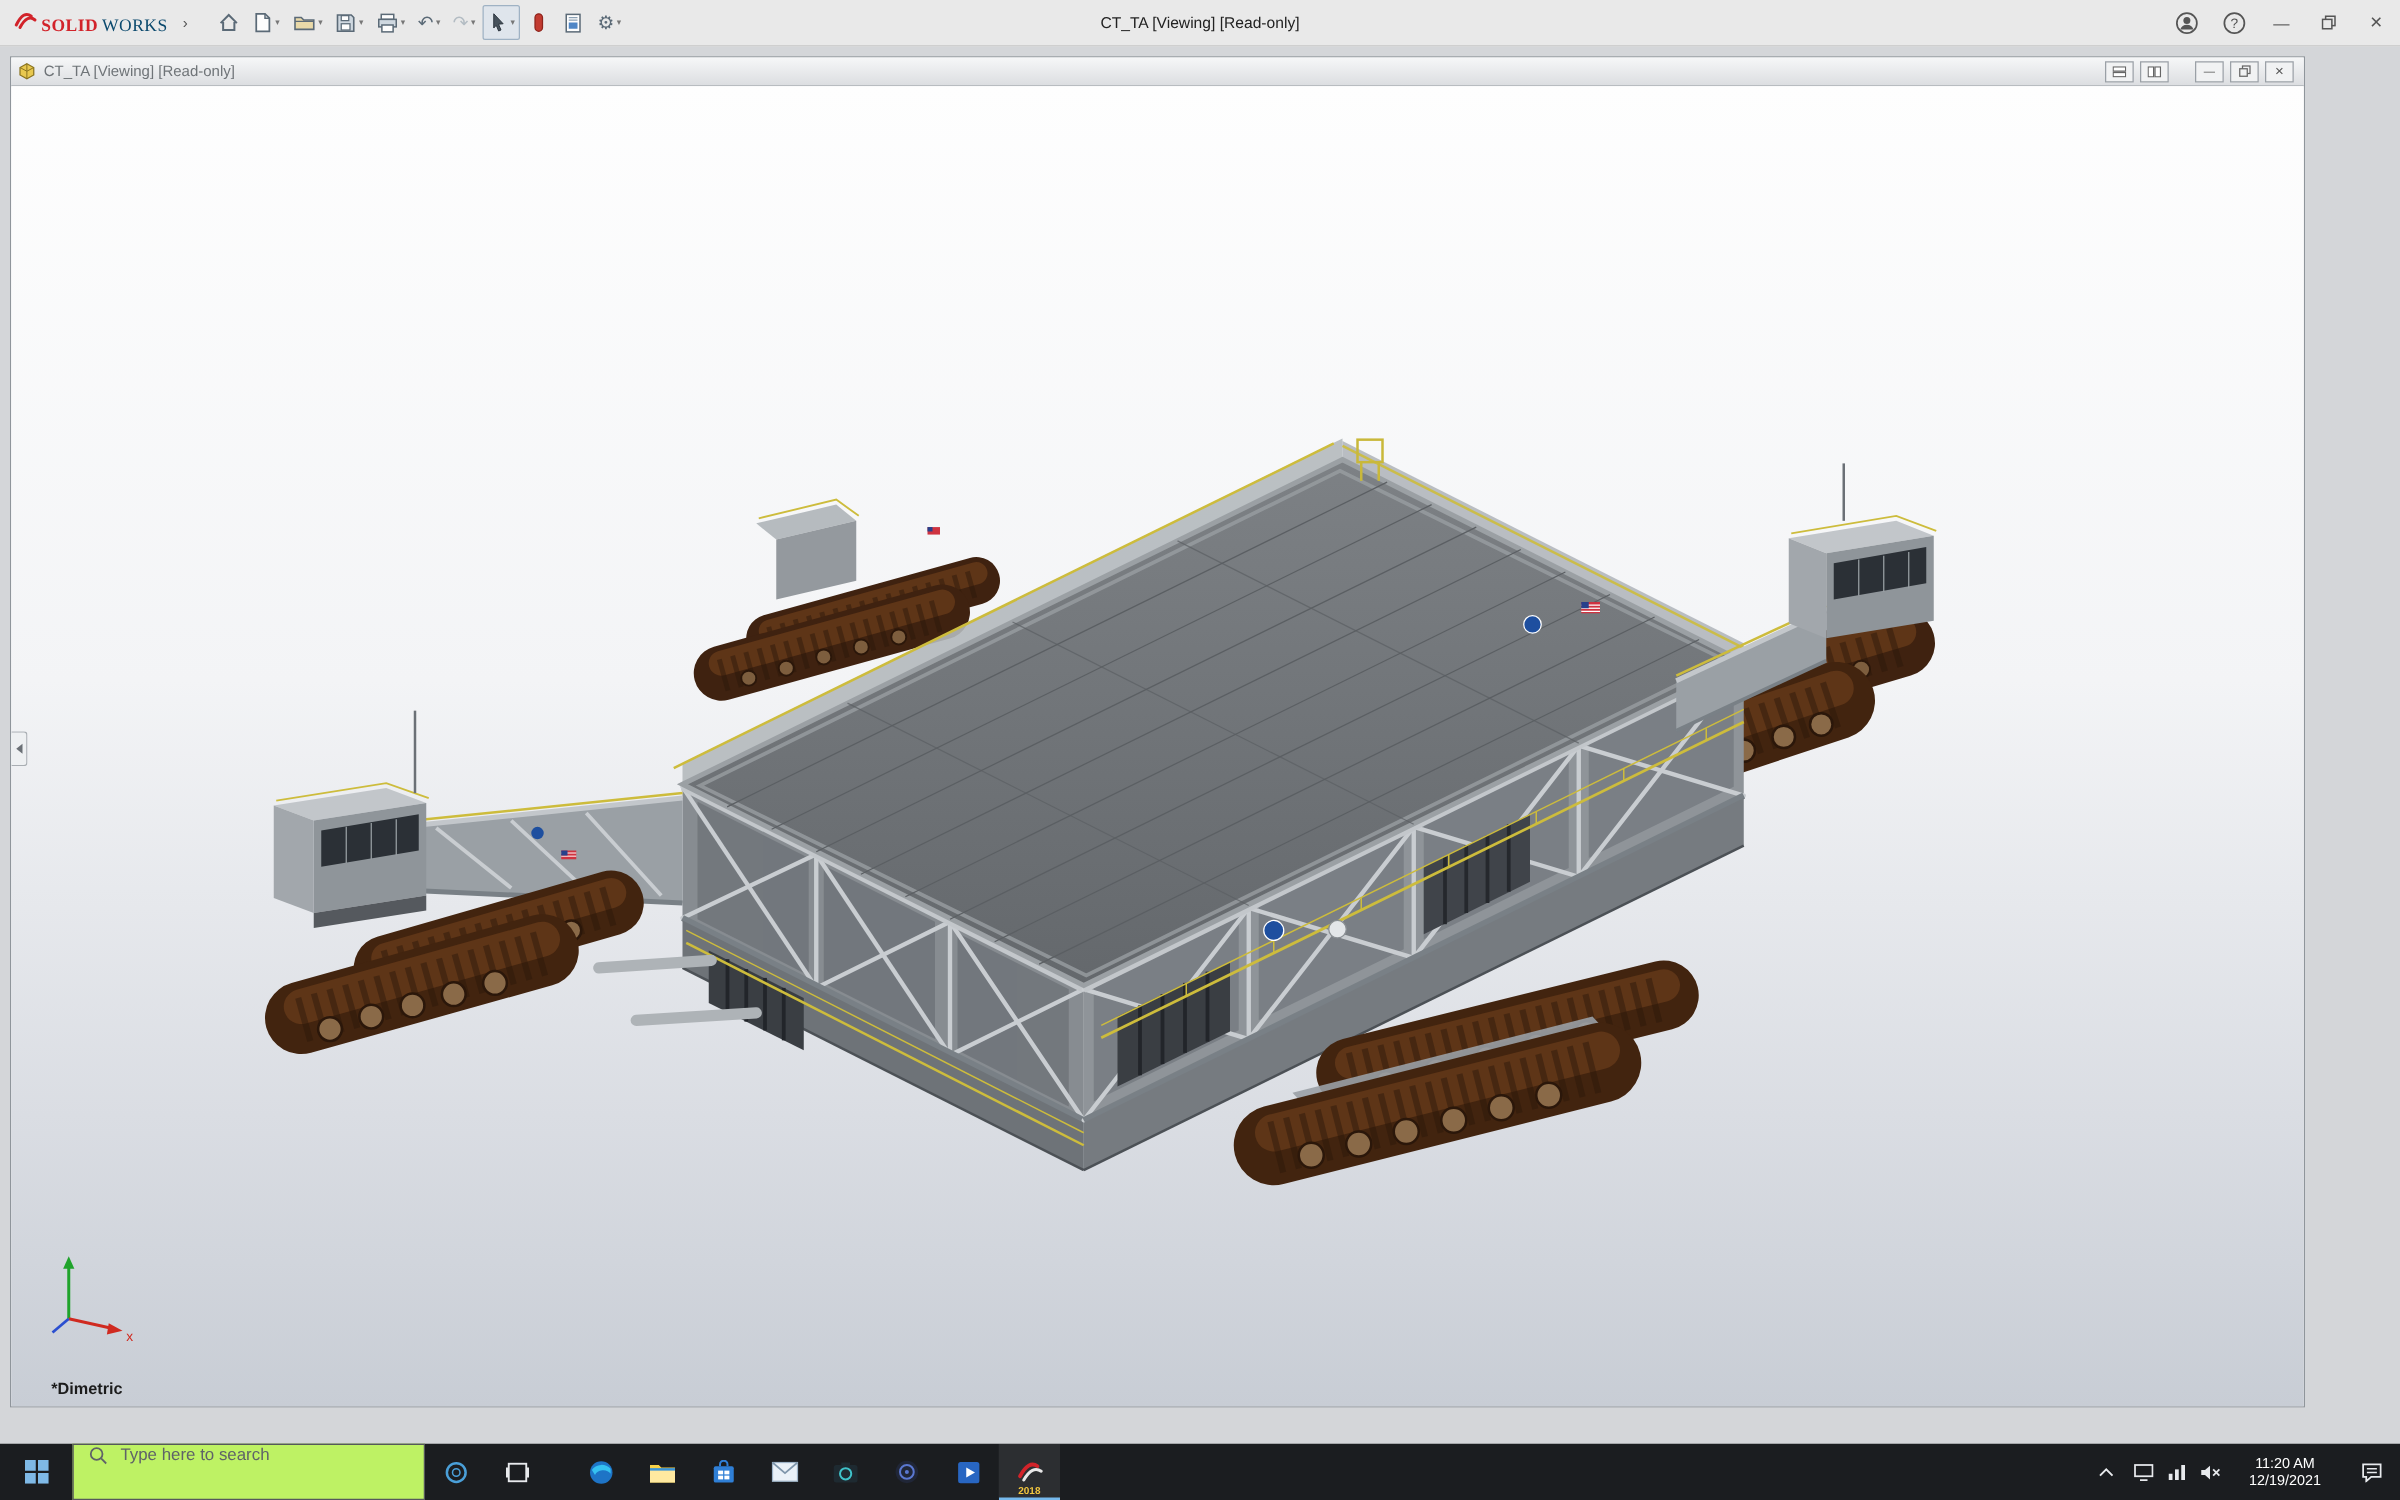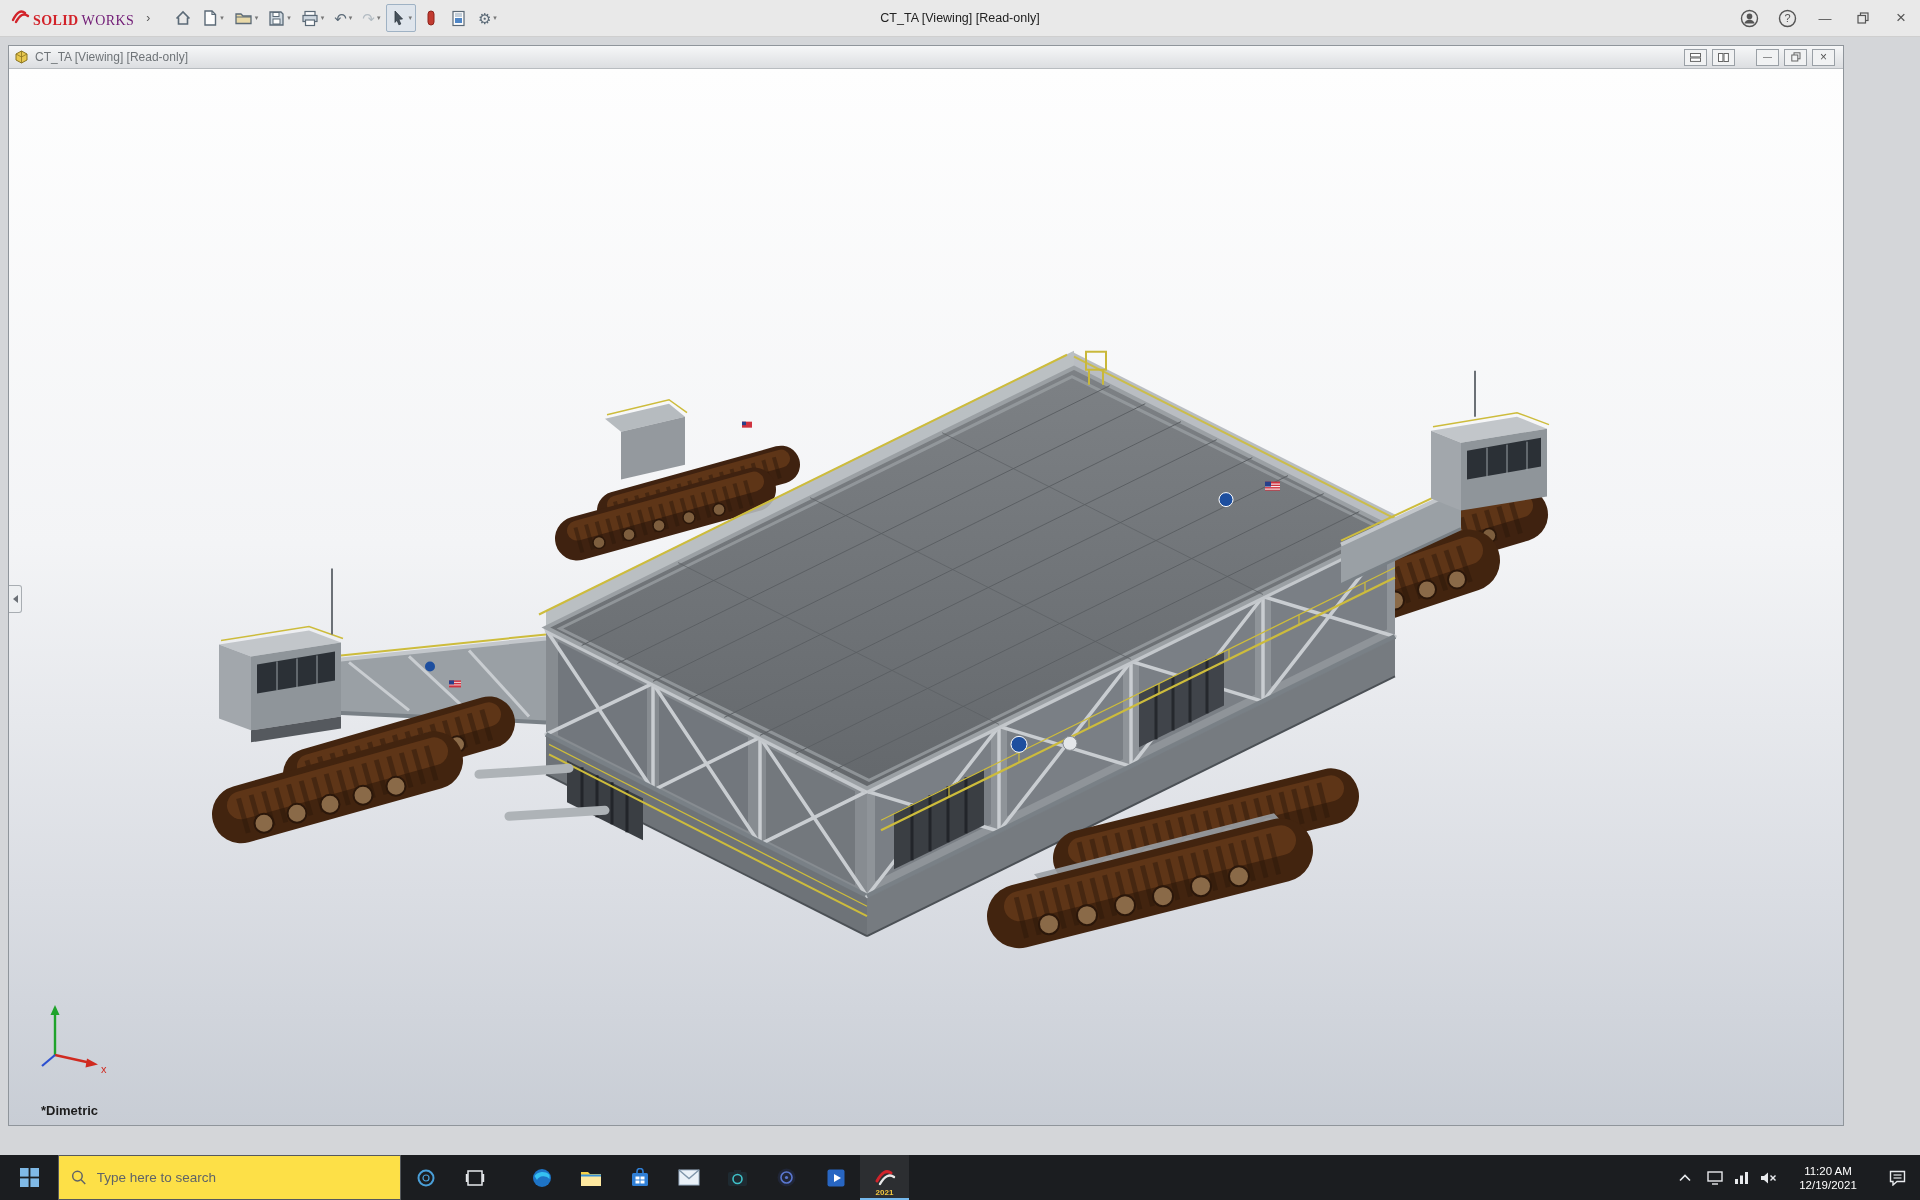--- a/index.html
+++ b/index.html
@@ -4,21 +4,21 @@
 <style>
   * { box-sizing: border-box; margin: 0; padding: 0; }
   html,body { width:1920px; height:1200px; overflow:hidden;
     font-family:"Liberation Sans", sans-serif; background:#d4d6d9; position:relative; }
 
   
   .titlebar { position:absolute; top:0; left:0; right:0; height:37px; background:#e9e9e9;
     border-bottom:1px solid #cfcfcf; display:flex; align-items:center; z-index:30; }
   .brand { display:flex; align-items:baseline; gap:3px; padding:0 4px 0 10px;font-family:Liberation Serif, serif; }
   .brand-solid { color:#d2232a; font-weight:bold; font-size:14px; letter-spacing:.4px; }
-  .brand-works { color:#701a75; font-weight:normal; font-size:14px; letter-spacing:.4px; }
+  .brand-works { color:#0c4a6e; font-weight:normal; font-size:14px; letter-spacing:.4px; }
   .brand-chevron { color:#555; font-size:12px; margin:0 6px 0 8px; }
   .tools { display:flex; align-items:center; gap:2px; margin-left:14px; }
   .tool { height:28px; min-width:26px; display:flex; align-items:center; justify-content:center;
     padding:0 3px; border:1px solid transparent; border-radius:2px; }
   .tool.active { background:#dfe5ec; border-color:#9fb2c4; }
   .tool .glyph { font-size:15px; color:#5b6a77; line-height:1; }
   .tool .glyph.disabled { color:#b3bcc3; }
   .dd { font-size:7px; color:#777; margin-left:2px; }
   .win-title { position:absolute; left:50%; top:50%; transform:translate(-50%,-50%);
     font-size:12.5px; color:#222; white-space:nowrap; }
@@ -47,22 +47,22 @@
   .splitter-tab { position:absolute; left:0; top:516px; width:13px; height:28px; background:#eef0f2;
     border:1px solid #a8adb2; border-left:none; border-radius:0 3px 3px 0;
     display:flex; align-items:center; justify-content:center; }
   .splitter-arrow { width:0; height:0; border-top:4px solid transparent; border-bottom:4px solid transparent;
     border-right:5px solid #6b7076; }
 
   
   .taskbar { position:absolute; left:0; bottom:0; width:1920px; height:45px; background:#1b1d20;
     display:flex; align-items:stretch; z-index:50; }
   .tb-start { width:58px; display:flex; align-items:center; justify-content:center; }
-  .tb-search { width:343px; background:#fde047; border:1px solid #55585c; display:flex;
-    align-items:center; gap:10px; padding:0 12px; }
+  .tb-search { width:282px; background:#bef264; border:1px solid #55585c; display:flex;
+    align-items:flex-start; gap:10px; padding:0 12px; }
   .tb-search input { border:none; outline:none; background:transparent; width:100%;
     font-size:13.5px; color:#333; font-family:"Liberation Sans",sans-serif; }
   .tb-search input::placeholder { color:#5f6368; opacity:1; }
   .tb-btn { width:49px; display:flex; align-items:center; justify-content:center; position:relative; }
   .tb-spacer { width:18px; }
   .tb-btn.active { background:rgba(255,255,255,.08); box-shadow:inset 0 -2px 0 #76b9ed; }
   .sw-badge { position:absolute; bottom:3px; left:0; right:0; text-align:center;
     font-size:8px; font-weight:bold; color:#f3c73f; }
   .tb-tray { margin-left:auto; display:flex; align-items:stretch; }
   .tray-btn { width:27px; display:flex; align-items:center; justify-content:center; }
@@ -616,21 +616,21 @@
     <svg width="20" height="20" viewBox="0 0 20 20">
       <rect x="1.5" y="1.5" width="17" height="17" rx="2" fill="#2866c2"></rect>
       <polygon points="8,6 15,10 8,14" fill="#ffffff"></polygon>
     </svg>
   </div>
   <div class="tb-btn active">
     <svg width="22" height="22" viewBox="0 0 22 22">
       <path d="M3 14 Q10 1 17 6" fill="none" stroke="#d2232a" stroke-width="3" stroke-linecap="round"></path>
       <path d="M6 17 Q13 5 20 10" fill="none" stroke="#e8e8e8" stroke-width="2.4" stroke-linecap="round"></path>
     </svg>
-    <span class="sw-badge">2021</span>
+    <span class="sw-badge">2018</span>
   </div>
 
   <div class="tb-tray">
     <div class="tray-btn wide">
       <svg width="12" height="8" viewBox="0 0 12 8">
         <polyline points="1,6.5 6,1.5 11,6.5" fill="none" stroke="#e8eaed" stroke-width="1.6"></polyline>
       </svg>
     </div>
     <div class="tray-btn">
       <svg width="16" height="14" viewBox="0 0 16 14">

